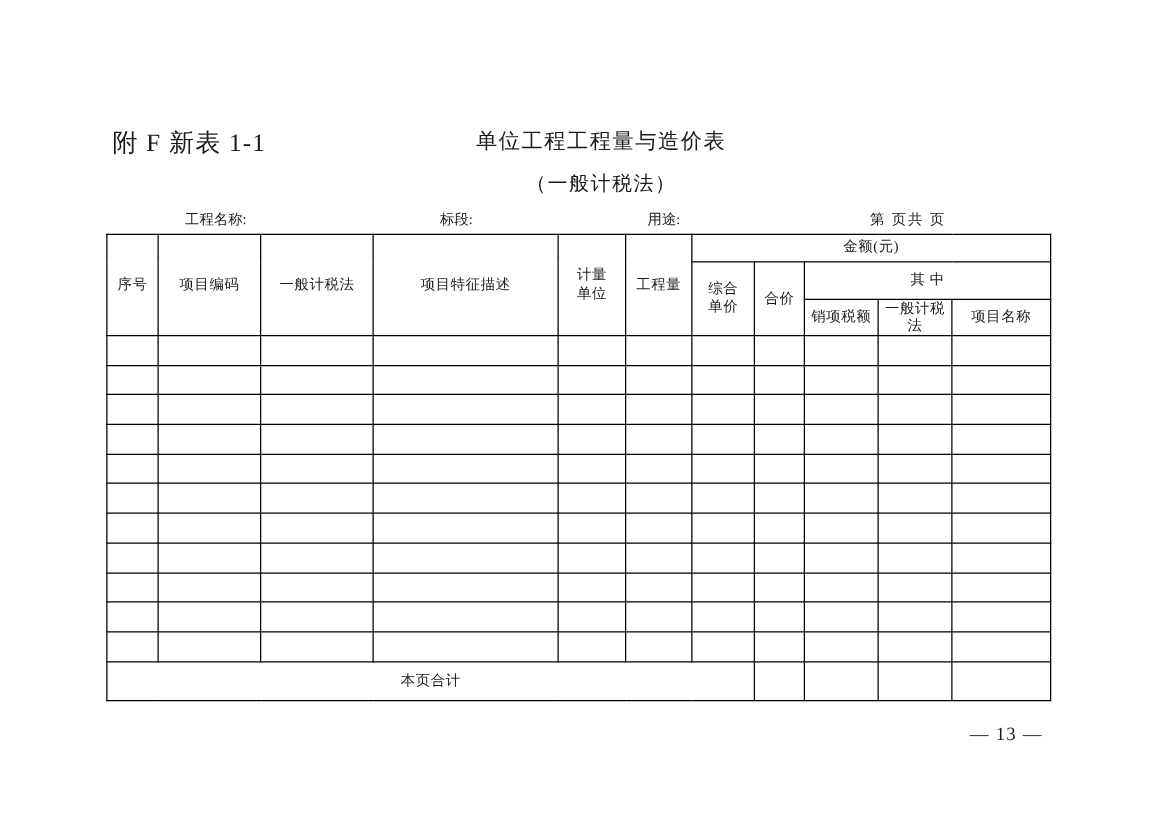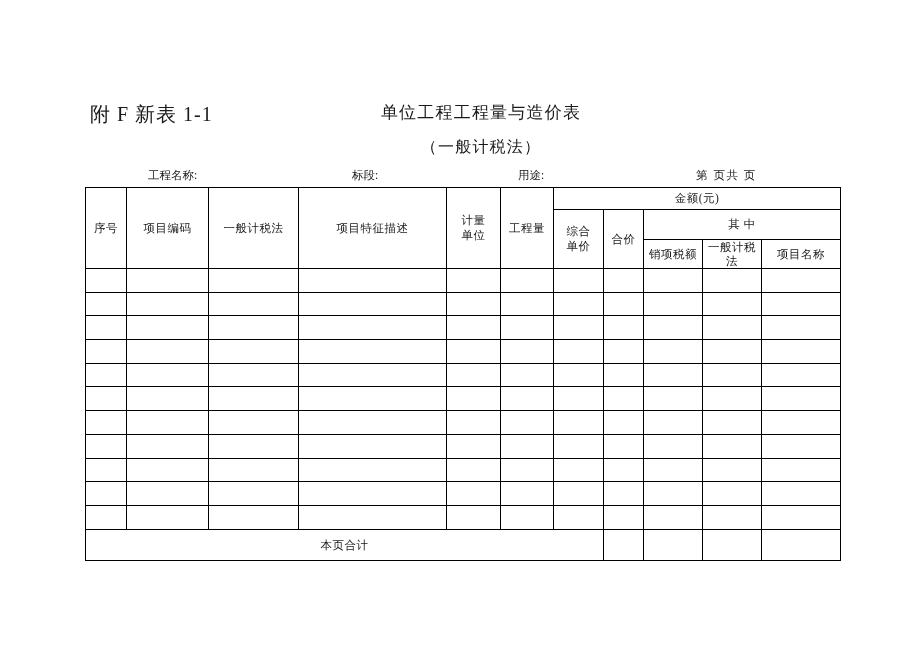--- a/index.html
+++ b/index.html
@@ -337,14 +337,15 @@
       <tr>
         <td class="totalcell" colspan="7">本页合计</td>
         <td class="totalcell"></td>
         <td class="totalcell"></td>
         <td class="totalcell"></td>
         <td class="totalcell"></td>
       </tr>
     </tfoot>
   </table>
 
+  <div class="footer">— 13 —</div>
 
 </div>
 
 </body></html>

